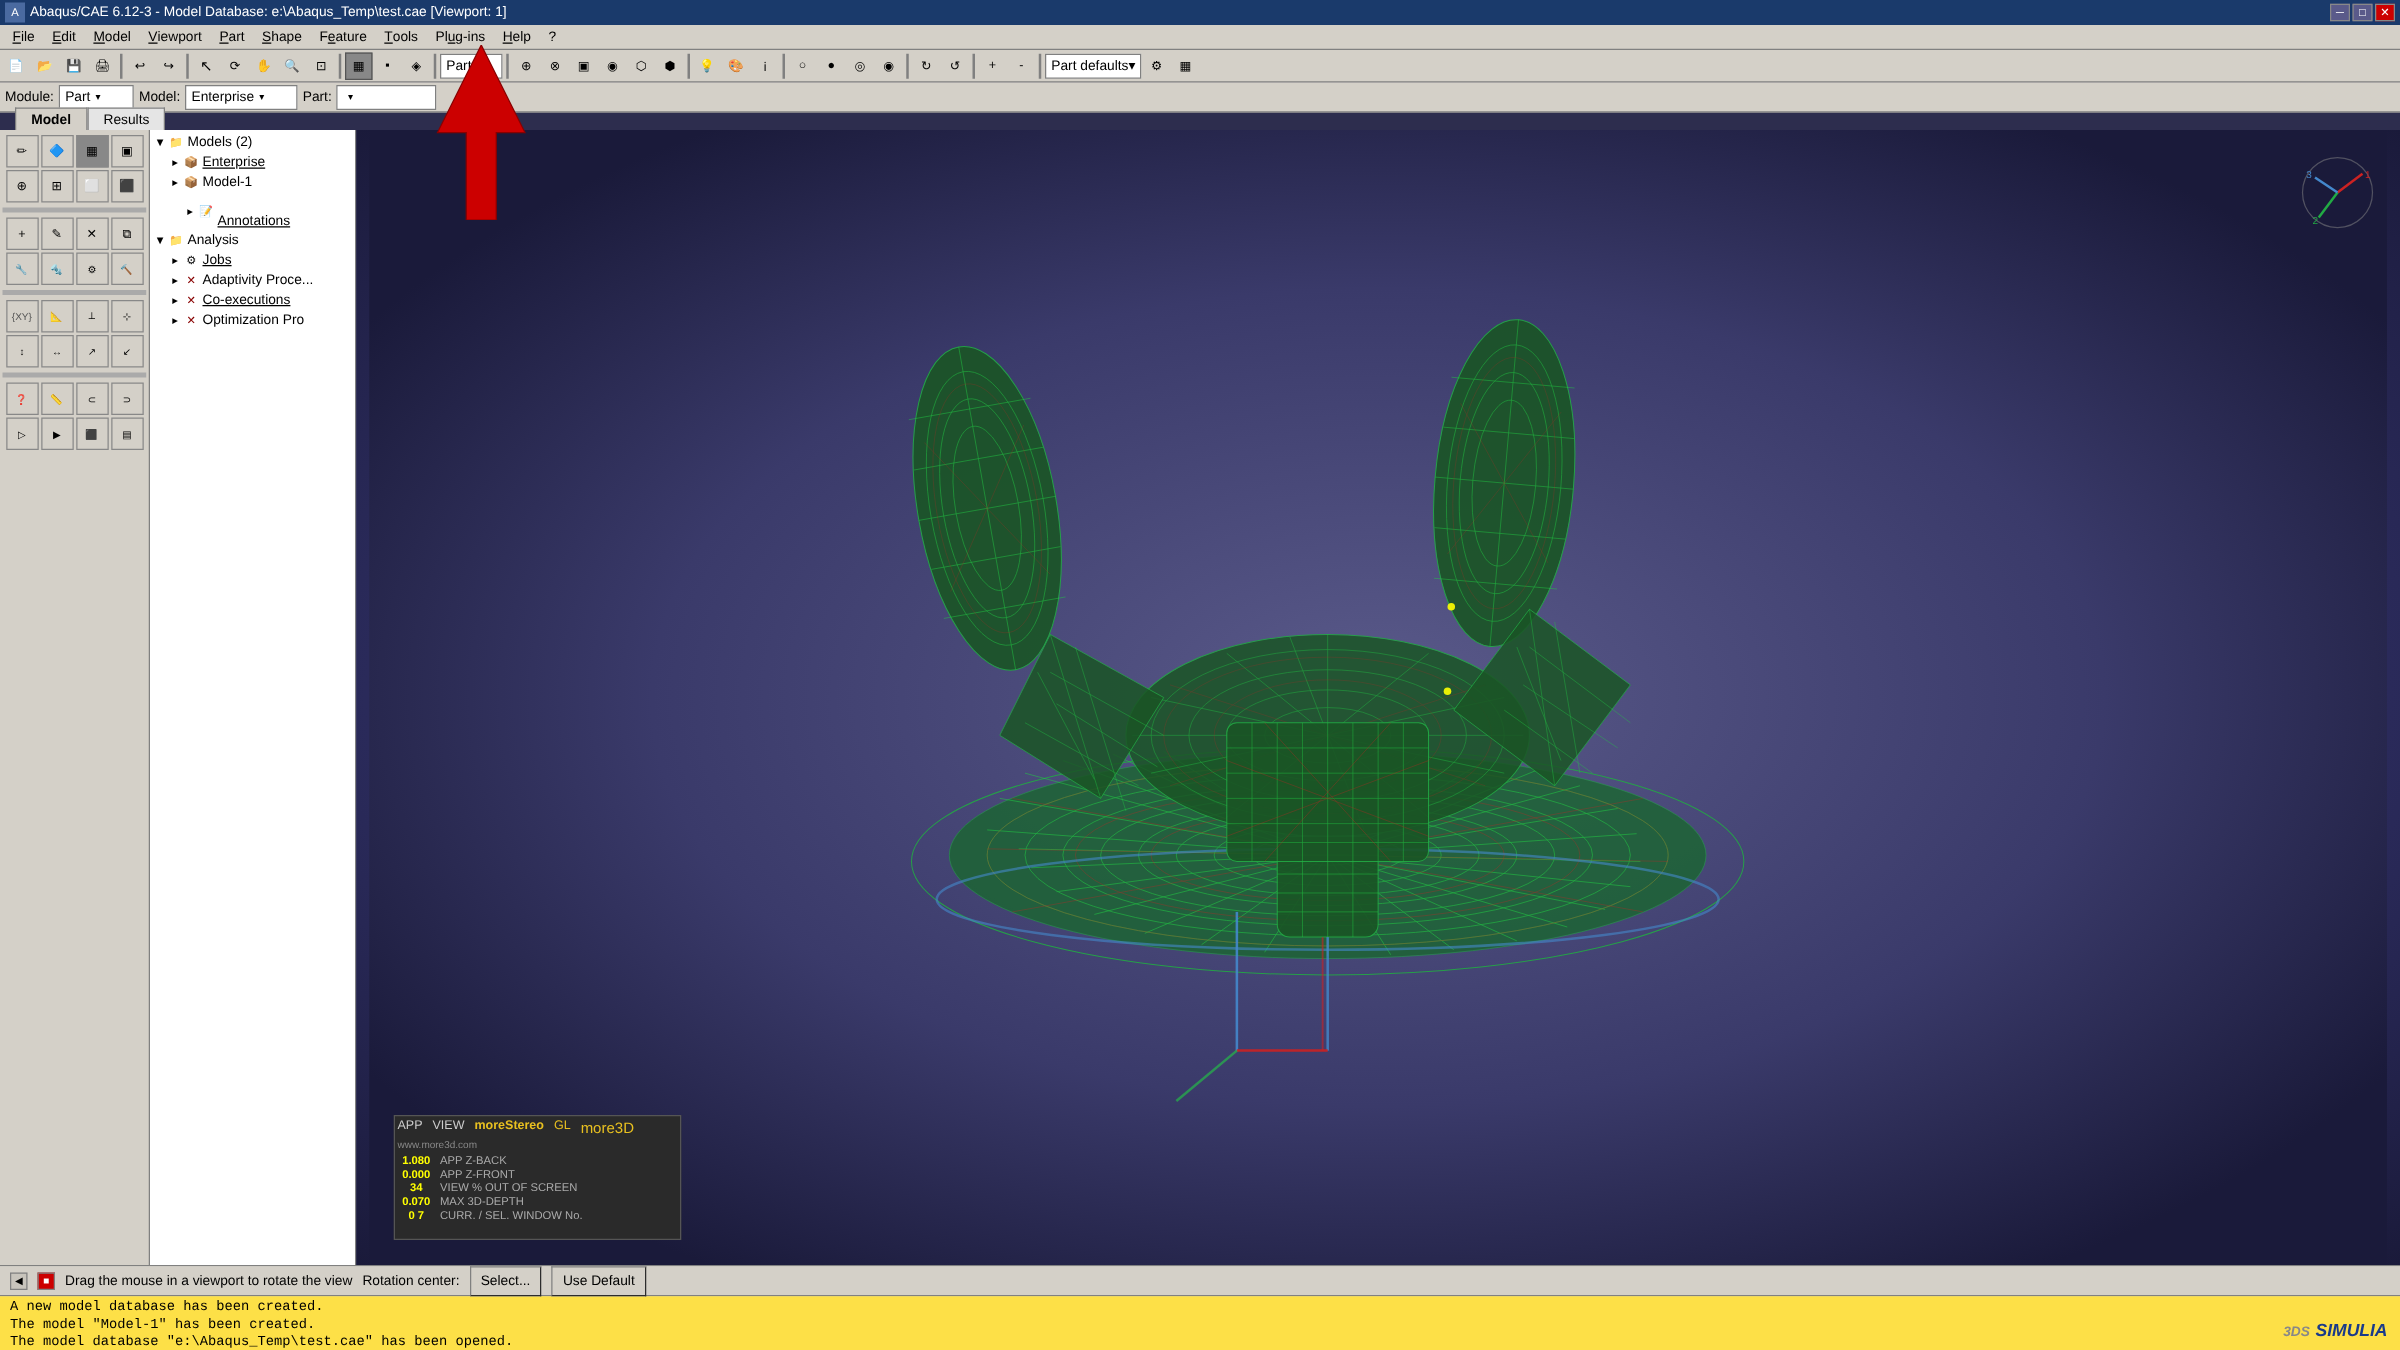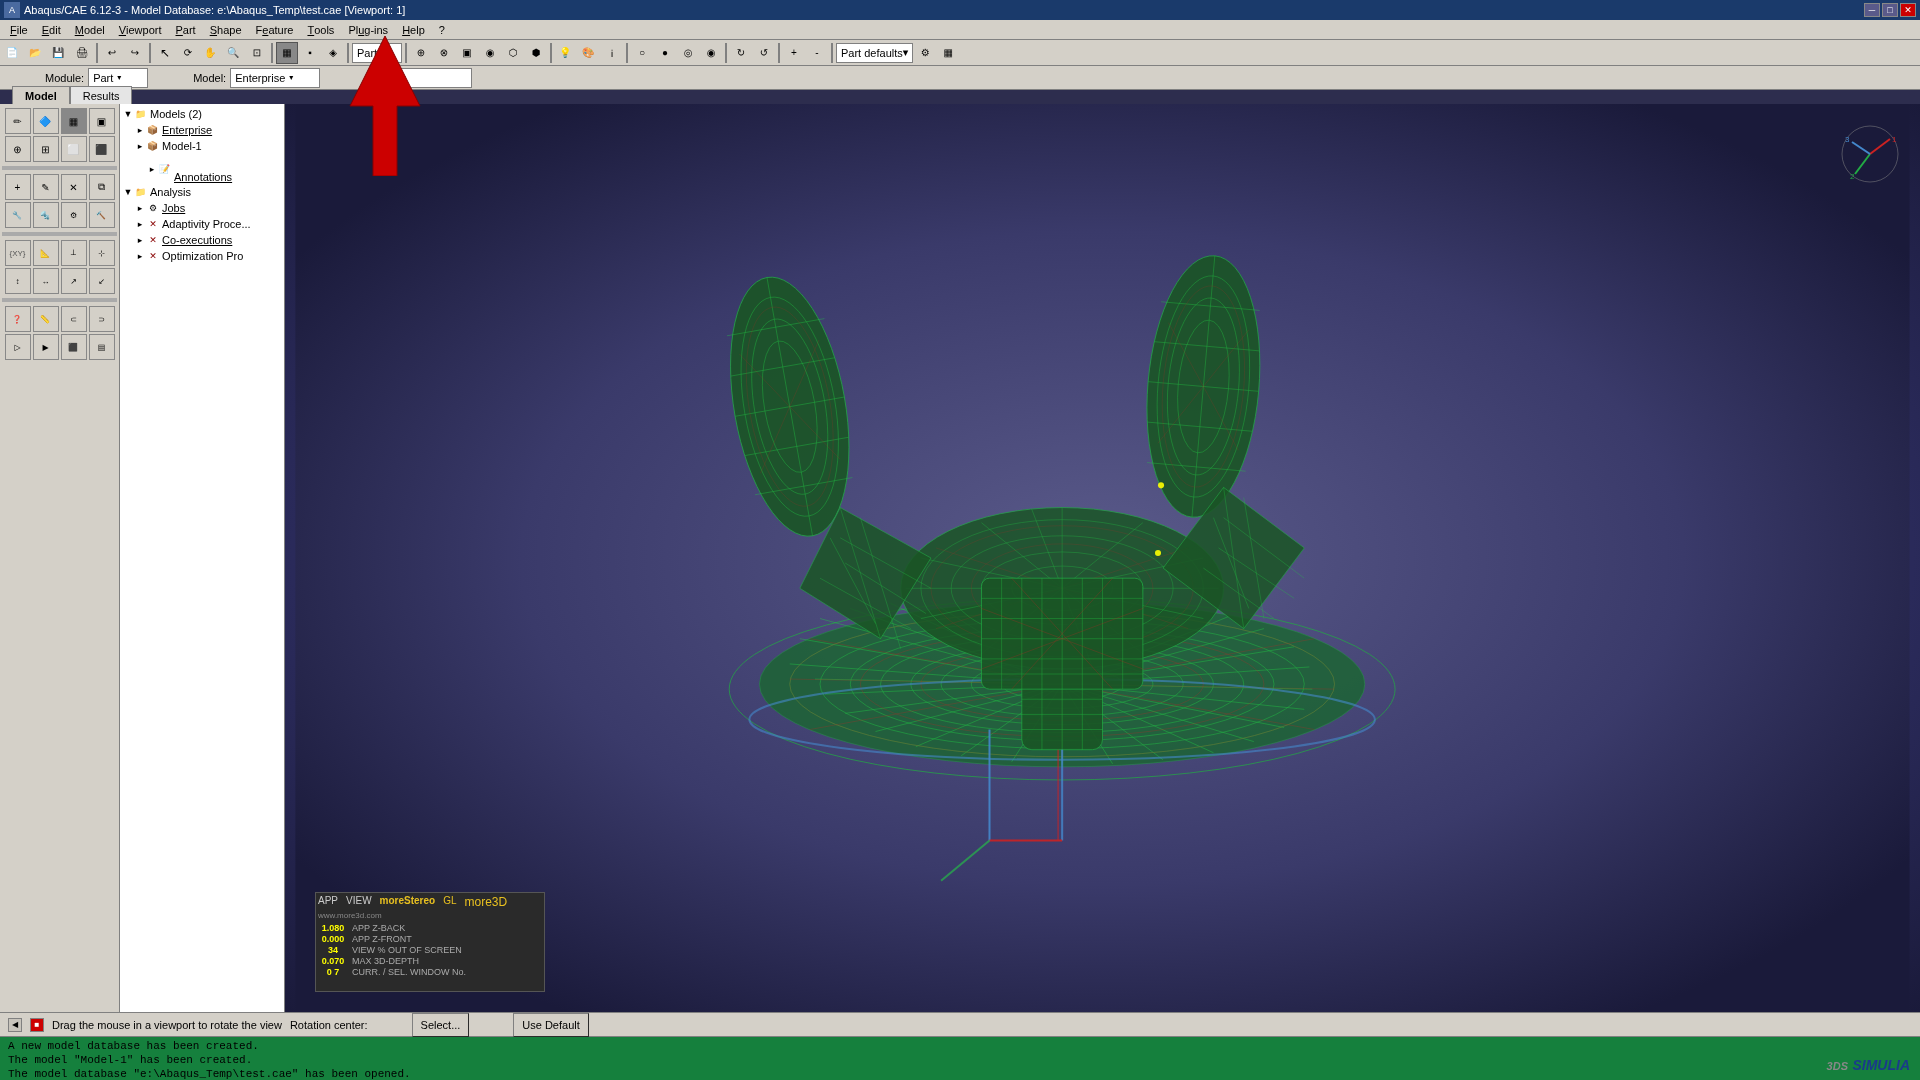--- a/index.html
+++ b/index.html
@@ -47,21 +47,21 @@
       padding: 0 4px; font-size: 11px; display: flex; align-items: center;
       min-width: 50px; cursor: pointer;
     }
 
     
     #modulebar {
       width: 100%; height: 24px; background: #d4d0c8;
       display: flex; align-items: center; padding: 0 4px; gap: 4px;
       border-bottom: 1px solid #808080; font-size: 11px;
     }
-    .mod-label { color: #000; margin-left: 41px; }
+    .mod-label { color: #000; }
     .mod-dropdown {
       height: 20px; background: white; border: 1px solid #808080;
       padding: 0 4px; font-size: 11px; display: flex; align-items: center;
       cursor: pointer; min-width: 60px;
     }
     .mod-dropdown-arrow { font-size: 8px; margin-left: 4px; }
 
     
     #tabs {
       position: absolute; top: 86px; left: 12px; display: flex;
@@ -139,35 +139,35 @@
     #statusbar {
       position: absolute; bottom: 0; left: 0; right: 0; height: 68px;
       background: #d4d0c8; border-top: 1px solid #808080;
     }
     #statusbar-top {
       height: 24px; background: #d4d0c8;
       display: flex; align-items: center; padding: 0 8px; gap: 8px;
       border-bottom: 1px solid #808080; font-size: 11px;
     }
     #statusbar-bottom {
-      height: 44px; background: #15803d; padding: 2px 8px;
+      height: 44px; background: #fde047; padding: 2px 8px;
       font-family: 'Courier New', monospace; font-size: 11px;
       overflow: hidden;
     }
     .status-msg { line-height: 14px; }
     .scroll-btn { width: 14px; height: 14px; background: #c8c4bc; border: 1px solid #808080; display: flex; align-items: center; justify-content: center; font-size: 8px; cursor: pointer; }
 
     
     #simulia-logo {
       position: absolute; bottom: 6px; right: 10px;
       color: #1a3a8a; font-size: 16px; font-style: italic; font-weight: bold;
     }
     .rot-btn {
       padding: 11px 8px; background: #d4d0c8; border: 1px outset #808080;
-      font-size: 11px; cursor: pointer; height: 20px; display: flex; align-items: center; margin-left: 36px;
+      font-size: 11px; cursor: pointer; height: 20px; display: flex; align-items: center;
     }
 
     
     #viewport-svg {
       position: absolute; top: 0; left: 0; width: 100%; height: 100%;
     }
   </style>
 </head>
 <body>
 

